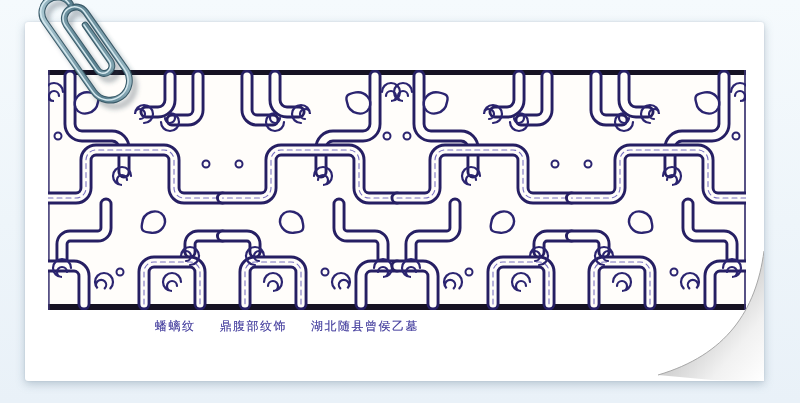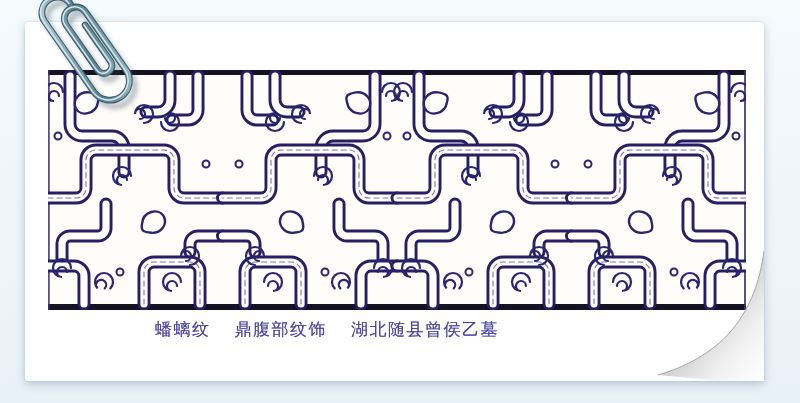--- a/index.html
+++ b/index.html
@@ -23,21 +23,21 @@
   .rb-i{fill:none;stroke:#fffdfa;stroke-width:7.2;stroke-linecap:round;stroke-linejoin:round;}
   .rb-d{fill:none;stroke:#7a72c0;stroke-width:1.1;stroke-dasharray:5 4;stroke-linecap:round;}
   .spl{fill:none;stroke:#2b2470;stroke-width:2.2;stroke-linecap:round;}
   .cm{fill:#fffdfa;stroke:#2b2470;stroke-width:2.4;}
   .cr{fill:#fffdfa;stroke:#2b2470;stroke-width:2;}
   .nub{fill:#161223;}
   .frame{fill:#161223;}
   .sideln{fill:#3a3370;opacity:.85;}
   .caption{
     position:absolute;left:130px;top:296px;white-space:nowrap;
-    font-size:17px;color:#4b45a1;letter-spacing:1.5px;
+    font-size:12px;color:#4b45a1;letter-spacing:1.5px;
     text-shadow:0 0 0.5px rgba(75,69,161,0.6);
   }
   .caption .seg{margin-right:24px;}
   .caption .seg:last-child{margin-right:0;}
   .curl{position:absolute;right:0;bottom:0;width:112px;height:130px;}
   .clip{position:absolute;left:14px;top:-2px;width:150px;height:140px;z-index:5;}
 </style>
 </head>
 <body>
 

